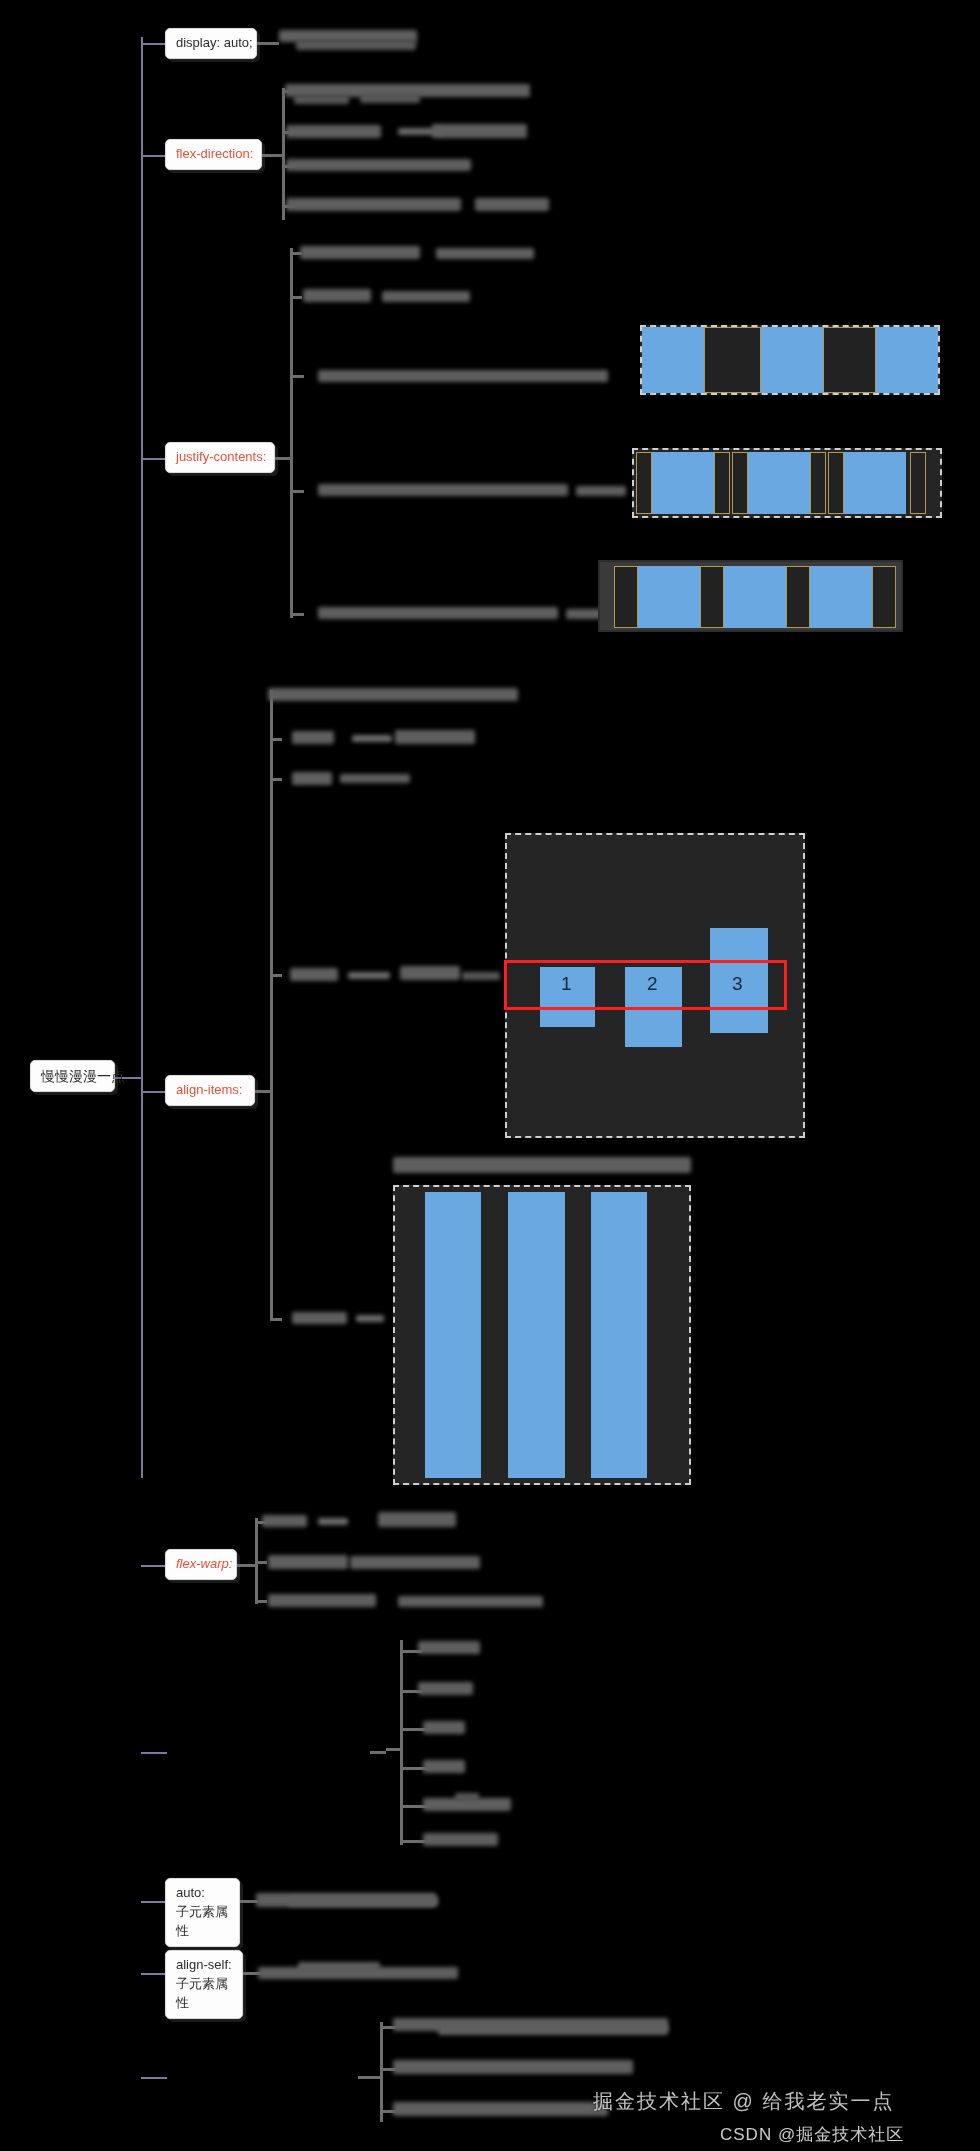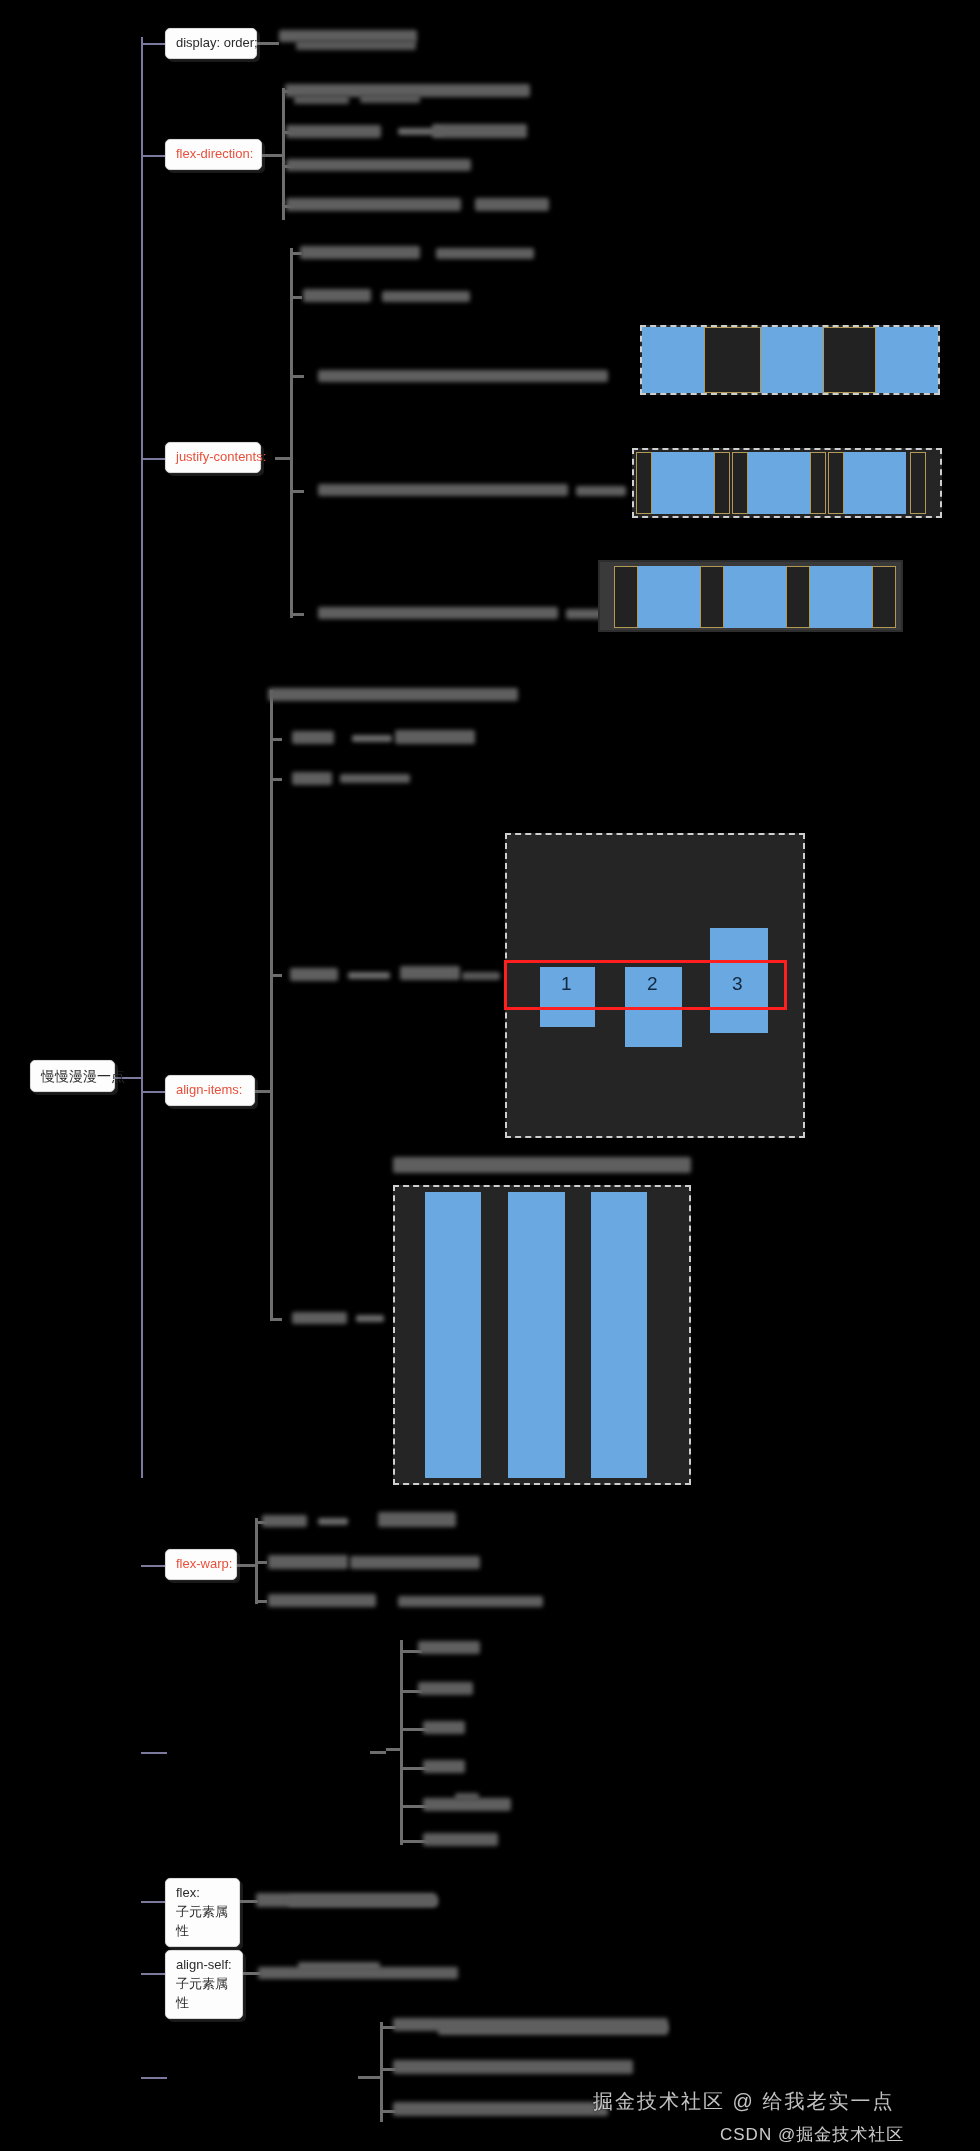--- a/index.html
+++ b/index.html
@@ -81,21 +81,21 @@
 
   <div class="ln v" style="left:141px;top:37px;height:1441px;"></div>
   <div class="ln h" style="left:35px;top:1077px;width:107px;"></div>
 
   <div class="node root" style="left:30px;top:1060px;width:85px;text-align:center;">
     <span>慢慢漫漫一点</span>
   </div>
 
   <div class="ln h" style="left:141px;top:43px;width:26px;"></div>
   <div class="node" style="left:165px;top:28px;width:92px;">
-    <span>display: order;</span>
+    <span>display: auto;</span>
   </div>
 
   <div class="ln sub h" style="left:257px;top:42px;width:22px;"></div>
   <div class="blur" style="left:279px;top:30px;width:138px;height:12px;"></div>
   <div class="blur dim" style="left:296px;top:40px;width:120px;height:10px;"></div>
 
   <div class="ln h" style="left:141px;top:155px;width:26px;"></div>
   <div class="node" style="left:165px;top:139px;width:97px;">
     <span class="kw">flex-direction:</span>
   </div>
@@ -110,21 +110,21 @@
   <div class="blur" style="left:286px;top:125px;width:95px;height:13px;"></div>
   <div class="blur lite" style="left:398px;top:128px;width:45px;height:7px;"></div>
   <div class="blur" style="left:432px;top:124px;width:95px;height:14px;"></div>
   <div class="ln sub h" style="left:282px;top:165px;width:12px;"></div>
   <div class="blur" style="left:286px;top:159px;width:185px;height:12px;"></div>
   <div class="ln sub h" style="left:282px;top:205px;width:12px;"></div>
   <div class="blur" style="left:286px;top:198px;width:175px;height:13px;"></div>
   <div class="blur" style="left:475px;top:198px;width:74px;height:13px;"></div>
 
   <div class="ln h" style="left:141px;top:458px;width:26px;"></div>
-  <div class="node" style="left:165px;top:442px;width:96px;">
+  <div class="node" style="left:165px;top:442px;width:110px;">
     <span class="kw">justify-contents:</span>
   </div>
   <div class="ln sub h" style="left:275px;top:457px;width:15px;"></div>
   <div class="ln sub v" style="left:290px;top:248px;height:370px;"></div>
 
   <div class="ln sub h" style="left:290px;top:252px;width:12px;"></div>
   <div class="blur" style="left:300px;top:246px;width:120px;height:13px;"></div>
   <div class="blur" style="left:436px;top:248px;width:98px;height:11px;"></div>
 
   <div class="ln sub h" style="left:290px;top:296px;width:12px;"></div>
@@ -212,21 +212,21 @@
   </div>
 
   <div class="blur" style="left:393px;top:1157px;width:298px;height:16px;"></div>
   <div class="demo dash" style="left:393px;top:1185px;width:298px;height:300px;">
     <div class="box" style="left:30px;top:5px;width:56px;height:286px;"></div>
     <div class="box" style="left:113px;top:5px;width:57px;height:286px;"></div>
     <div class="box" style="left:196px;top:5px;width:56px;height:286px;"></div>
   </div>
 
   <div class="ln h" style="left:141px;top:1565px;width:26px;"></div>
-  <div class="node" style="left:165px;top:1549px;width:72px;">
+  <div class="node" style="left:165px;top:1549px;width:72px;font-style:italic;">
     <span class="kw">flex-warp:</span>
   </div>
   <div class="ln sub h" style="left:237px;top:1564px;width:18px;"></div>
   <div class="ln sub v" style="left:255px;top:1518px;height:86px;"></div>
   <div class="ln sub h" style="left:255px;top:1521px;width:12px;"></div>
   <div class="blur" style="left:262px;top:1515px;width:45px;height:12px;"></div>
   <div class="blur lite" style="left:318px;top:1518px;width:30px;height:7px;"></div>
   <div class="blur" style="left:378px;top:1512px;width:78px;height:15px;"></div>
   <div class="ln sub h" style="left:255px;top:1561px;width:12px;"></div>
   <div class="blur" style="left:268px;top:1555px;width:80px;height:14px;"></div>
@@ -249,21 +249,21 @@
   <div class="ln sub h" style="left:400px;top:1767px;width:28px;"></div>
   <div class="blur" style="left:423px;top:1760px;width:42px;height:13px;"></div>
   <div class="ln sub h" style="left:400px;top:1805px;width:28px;"></div>
   <div class="blur" style="left:423px;top:1798px;width:88px;height:13px;"></div>
   <div class="blur dim" style="left:455px;top:1793px;width:24px;height:8px;"></div>
   <div class="ln sub h" style="left:400px;top:1840px;width:28px;"></div>
   <div class="blur" style="left:423px;top:1833px;width:75px;height:13px;"></div>
 
   <div class="ln h" style="left:141px;top:1901px;width:26px;"></div>
   <div class="node" style="left:165px;top:1878px;width:75px;white-space:normal;">
-    <span class="ln2">flex:</span>
+    <span class="ln2">auto:</span>
     <span class="ln2 zh">子元素属性</span>
   </div>
   <div class="ln sub h" style="left:240px;top:1900px;width:18px;"></div>
   <div class="blur" style="left:256px;top:1893px;width:180px;height:14px;"></div>
   <div class="blur" style="left:288px;top:1896px;width:150px;height:10px;"></div>
 
   <div class="ln h" style="left:141px;top:1973px;width:26px;"></div>
   <div class="node" style="left:165px;top:1950px;width:78px;white-space:normal;">
     <span class="ln2">align-self:</span>
     <span class="ln2 zh">子元素属性</span>

